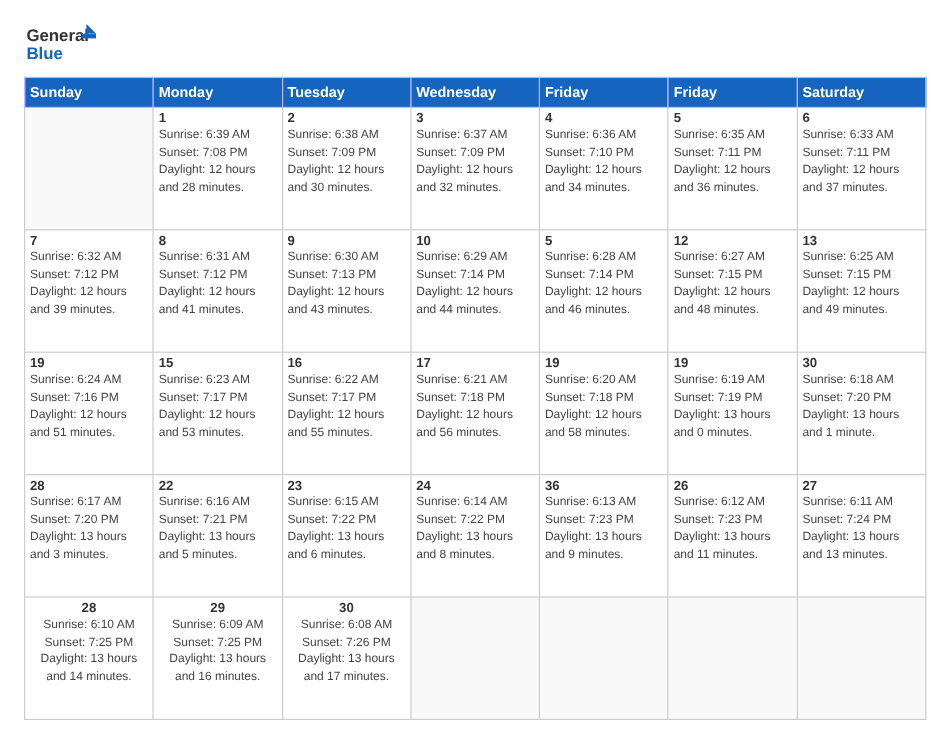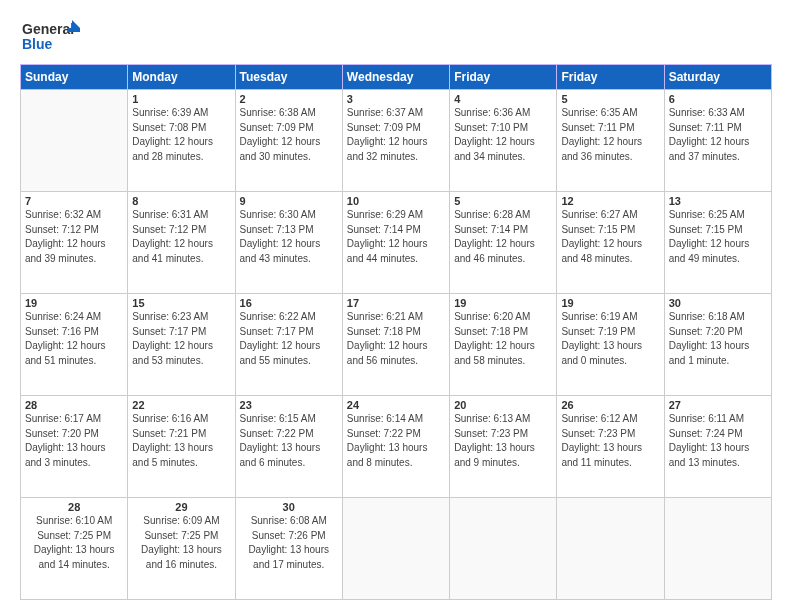--- a/index.html
+++ b/index.html
@@ -214,21 +214,21 @@
           </td>
           <td>
             <span class="day-number">23</span>
             <div class="day-info">Sunrise: 6:15 AM<br>Sunset: 7:22 PM<br>Daylight: 13 hours<br>and 6 minutes.</div>
           </td>
           <td>
             <span class="day-number">24</span>
             <div class="day-info">Sunrise: 6:14 AM<br>Sunset: 7:22 PM<br>Daylight: 13 hours<br>and 8 minutes.</div>
           </td>
           <td>
-            <span class="day-number">20</span>
+            <span class="day-number">36</span>
             <div class="day-info">Sunrise: 6:13 AM<br>Sunset: 7:23 PM<br>Daylight: 13 hours<br>and 9 minutes.</div>
           </td>
           <td>
             <span class="day-number">26</span>
             <div class="day-info">Sunrise: 6:12 AM<br>Sunset: 7:23 PM<br>Daylight: 13 hours<br>and 11 minutes.</div>
           </td>
           <td>
             <span class="day-number">27</span>
             <div class="day-info">Sunrise: 6:11 AM<br>Sunset: 7:24 PM<br>Daylight: 13 hours<br>and 13 minutes.</div>
           </td>

